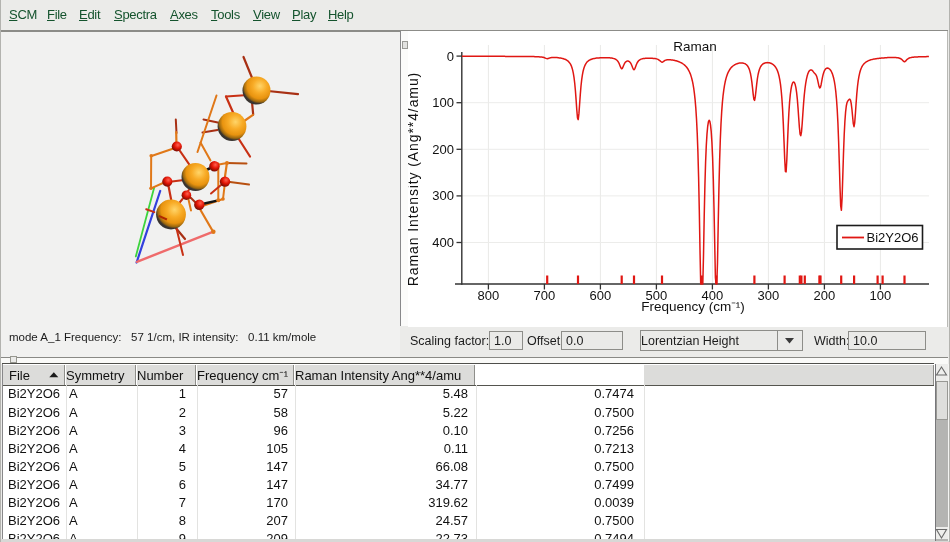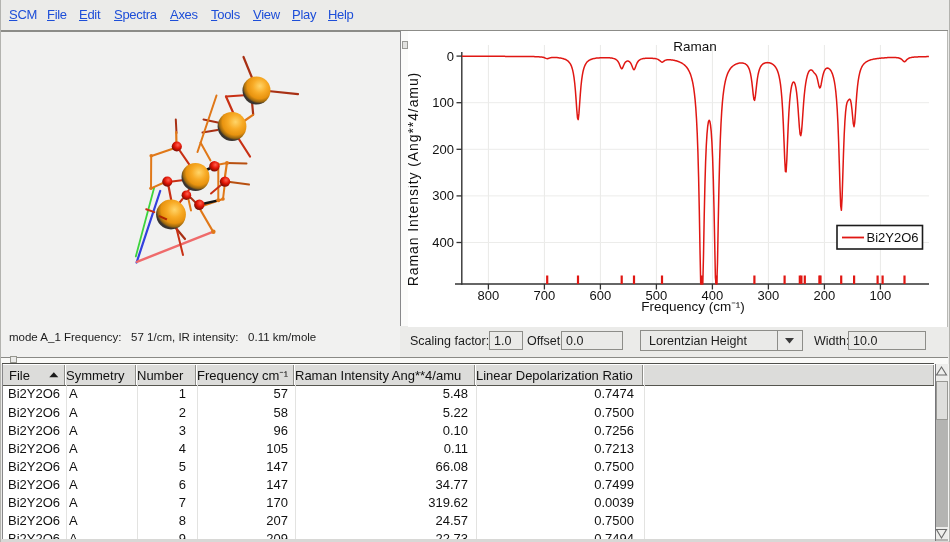--- a/index.html
+++ b/index.html
@@ -1,17 +1,17 @@
 <!DOCTYPE html>
 <html><head><meta charset="utf-8"><style>
 *{margin:0;padding:0;box-sizing:border-box}
 body{width:950px;height:542px;font-family:"Liberation Sans",sans-serif;overflow:hidden}
 .win{position:relative;width:950px;height:542px;background:#ebebe9;overflow:hidden}
 .abs{position:absolute}
-.menu{position:absolute;top:6.5px;font-size:13px;letter-spacing:-0.3px;color:#1d4ed8}
+.menu{position:absolute;top:6.5px;font-size:13px;letter-spacing:-0.3px;color:#14532d}
 .menu u{text-decoration:underline}
 .ctl{position:absolute;font-size:12.5px;color:#1c1c1c}
 .box{position:absolute;border:1px solid #8d8d89;background:#eaeae8;font-size:12.5px;color:#1c1c1c;padding:2px 0 0 4px}
 .hdrcell{position:absolute;top:364.5px;height:20px;background:#dcdcda;border-right:1px solid #8e8e8a;font-size:13px;color:#111;text-align:left;line-height:21px;overflow:hidden}
 .row{position:absolute;left:2px;width:932px;height:19px;font-size:13px;color:#111}
 .rc{position:absolute;top:0.5px;white-space:pre}
 .colline{position:absolute;top:385px;height:155px;width:1px;background:#e3e3e1}
 </style></head><body>
 <div class="win">
 <div class="abs" style="left:0;top:0;width:1px;height:542px;background:#b3b3af;z-index:50"></div>
@@ -184,21 +184,21 @@
  <line x1="842" y1="237.5" x2="864" y2="237.5" stroke="#e01713" stroke-width="1.8"></line>
  <text x="866.5" y="242" font-size="13" fill="#111">Bi2Y2O6</text>
 </svg>
 
 <div class="abs" style="left:9px;top:331px;font-size:11.5px;color:#1c1c1c">mode A_1 Frequency:&nbsp;&nbsp; 57 1/cm, IR intensity:&nbsp;&nbsp; 0.11 km/mole</div>
 
 <div class="ctl" style="left:410px;top:334px">Scaling factor:</div>
 <div class="box" style="left:489px;top:330.5px;width:34px;height:19px">1.0</div>
 <div class="ctl" style="left:527px;top:334px">Offset:</div>
 <div class="box" style="left:561px;top:330.5px;width:62px;height:19px">0.0</div>
-<div class="box" style="left:640px;top:329.5px;width:138px;height:21px;padding-left:8px;padding-top:3px">Lorentzian Height</div>
+<div class="box" style="left:640px;top:329.5px;width:138px;height:21px;padding-left:0;padding-top:3px">Lorentzian Height</div>
 <div class="box" style="left:777px;top:329.5px;width:26px;height:21px"></div>
 <svg class="abs" style="left:784px;top:337px" width="12" height="8">
       <path d="M1,1 L5.5,6.5 L10,1 Z" fill="#3a3a3a"></path>
     </svg>
 <div class="ctl" style="left:814px;top:334px">Width:</div>
 <div class="box" style="left:848px;top:330.5px;width:78px;height:19px">10.0</div>
 
 <div class="abs" style="left:1px;top:356.8px;width:947px;height:1.2px;background:#8a8a86"></div>
 <div class="abs" style="left:1px;top:358px;width:947px;height:5.5px;background:#fafaf8"></div>
 <div class="abs" style="left:9.5px;top:355.5px;width:7.5px;height:7px;background:#eaeae8;border:1px solid #97978f"></div>
@@ -208,21 +208,20 @@
 <div class="abs" style="left:2px;top:384.6px;width:932px;height:1.1px;background:#55554f"></div>
 <div class="abs" style="left:2px;top:363.5px;width:1px;height:176px;background:#88888a"></div>
 <div class="hdrcell" style="left:3px;width:62px;text-align:left;padding-left:6px">File</div>
 <svg class="abs" style="left:49px;top:372px" width="10" height="6">
       <path d="M4.8,0.3 L9.3,5.2 L0.3,5.2 Z" fill="#1a1a1a"></path>
     </svg>
 <div class="hdrcell" style="left:66px;width:70px">Symmetry</div>
 <div class="hdrcell" style="left:137px;width:59px">Number</div>
 <div class="hdrcell" style="left:197px;width:97px">Frequency cm⁻¹</div>
 <div class="hdrcell" style="left:295px;width:180px">Raman Intensity Ang**4/amu</div>
-<div class="hdrcell" style="left:476px;width:167px">Linear Depolarization Ratio</div>
 <div class="hdrcell" style="left:644px;width:290px"></div>
 <div class="row" style="top:385.9px">
 <span class="rc" style="left:6px">Bi2Y2O6</span>
       <span class="rc" style="left:67px">A</span>
 <span class="rc" style="right:748px">1</span>
       <span class="rc" style="right:646px">57</span>
 <span class="rc" style="right:466px">5.48</span>
       <span class="rc" style="right:300px">0.7474</span>
     </div>
 <div class="row" style="top:404.0px">

